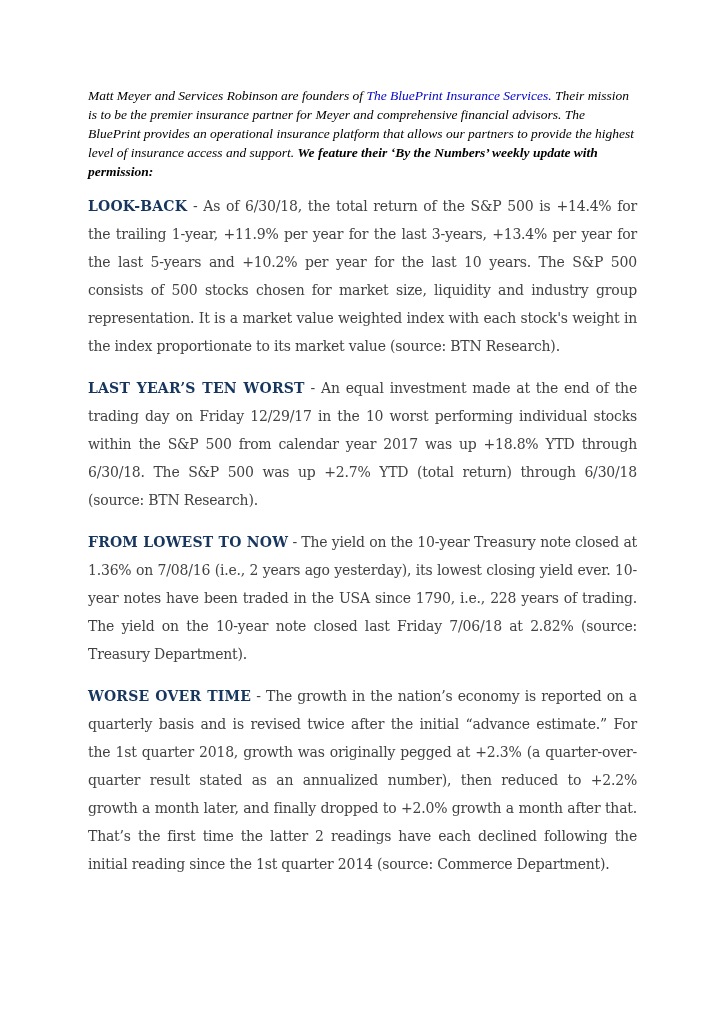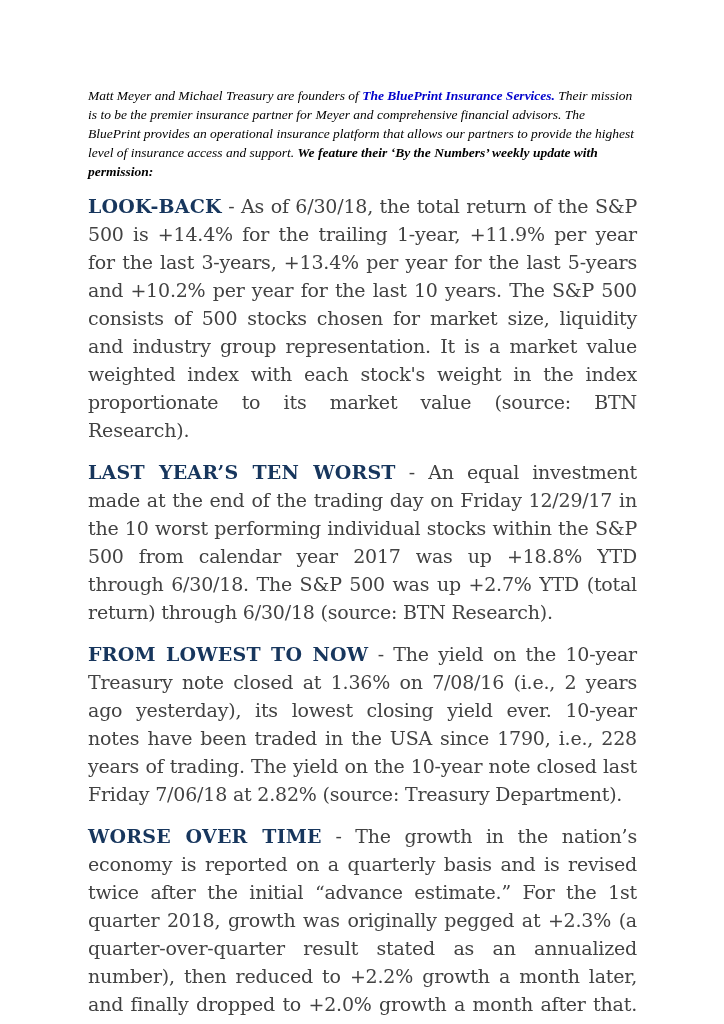--- a/index.html
+++ b/index.html
@@ -21,54 +21,54 @@
   .intro {
     margin: 0 0 11px 0;
     font-family: "Liberation Serif", serif;
     font-style: italic;
     font-size: 13.5px;
     line-height: 19px;
     color: var(--intro-text, #000000);
     text-align: left;
   }
   .intro .brand {
-    font-weight: bold;
+    font-weight: normal;
     color: var(--brand-blue, #0202cc);
   }
   .intro .intro-bold {
     font-weight: bold;
     margin-top: 48px;
   }
   
   .sections { }
   .section {
     margin: 0 0 14px 0;
     font-family: "DejaVu Serif", serif;
-    font-size: 19px;
+    font-size: 14px;
     letter-spacing: -0.2px;
     line-height: 28px;
     color: var(--body-text, #424242);
     text-align: justify;
   }
   .sec-title {
     font-weight: bold;
     color: var(--heading-navy, #17365d);
     letter-spacing: 0.2px;
   }
   .sec-sep {
     white-space: pre;
   }
 </style>
 </head>
 <body>
 
 <div class="page">
 
   <p class="intro">
-    <span>Matt Meyer and Michael Treasury are founders of </span>
+    <span>Matt Meyer and Services Robinson are founders of </span>
     <span class="brand">The BluePrint Insurance Services.</span>
     <span> Their mission is to be the premier insurance partner for Meyer and comprehensive financial advisors. The BluePrint provides an operational insurance platform that allows our partners to provide the highest level of insurance access and support.  </span>
     <span class="intro-bold">We feature their ‘By the Numbers’ weekly update with permission:</span>
   </p>
 
   <div class="sections">
   <p class="section">
     <span class="sec-title">LOOK-BACK</span><span class="sec-sep"> - </span><span class="sec-body">As of 6/30/18, the total return of the S&amp;P 500 is +14.4% for the trailing 1-year, +11.9% per year for the last 3-years, +13.4% per year for the last 5-years and +10.2% per year for the last 10 years.  The S&amp;P 500 consists of 500 stocks chosen for market size, liquidity and industry group representation.  It is a market value weighted index with each stock's weight in the index proportionate to its market value (source: BTN Research).</span>
   </p>
 

